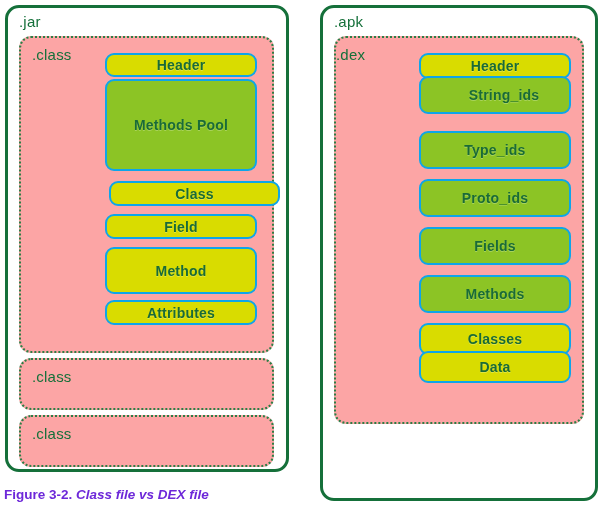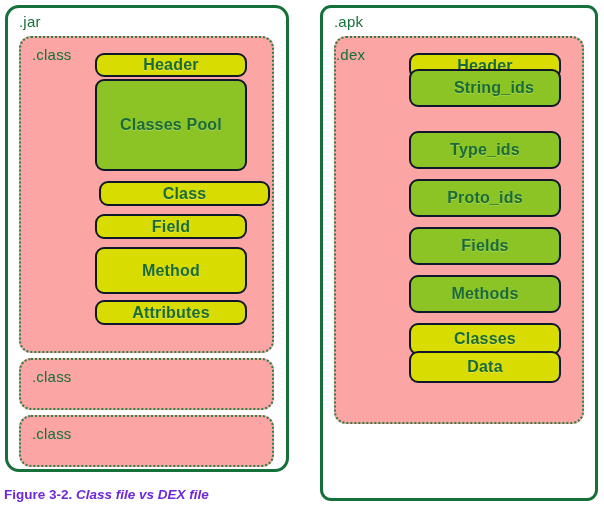--- a/index.html
+++ b/index.html
@@ -17,21 +17,21 @@
 
   
   .panel {
     position: absolute;
     border: 3px solid #15703a;
     border-radius: 14px;
     background: #ffffff;
     box-sizing: border-box;
   }
   #jar-panel  { left: 5px;   top: 5px;  width: 284px; height: 467px; }
-  #apk-panel  { left: 320px; top: 5px;  width: 278px; height: 496px; border-radius: 11px; }
+  #apk-panel  { left: 320px; top: 5px;  width: 278px; height: 496px; }
 
   
   .dotted-box {
     position: absolute;
     border: 2px dotted #2d7d46;
     border-radius: 12px;
     background: #fca5a5;
     box-sizing: border-box;
   }
 
@@ -42,30 +42,31 @@
     font-size: 15px;
     font-weight: 400;
     letter-spacing: 0.2px;
     white-space: nowrap;
   }
 
   
   .chip {
     position: absolute;
     box-sizing: border-box;
-    border: 2px solid #0f172a;
+    border: 2px solid #0ea5e9;
     border-radius: 9px;
     display: flex;
     align-items: center;
     justify-content: center;
     color: #1a6b37;
-    font-size: 16px;
+    font-size: 14px;
     font-weight: bold;
     letter-spacing: 0.2px;
     text-shadow: 0 1px 0 rgba(255,255,255,0.25);
+    margin-left: 10px;
   }
   .chip.yellow { background: #d9dc00; }
   .chip.green  { background: #8cc425; }
 
   
   #caption {
     position: absolute;
     left: 4px;
     top: 487px;
     font-size: 13.5px;
@@ -79,21 +80,21 @@
 <body>
 
 <div class="panel" id="jar-panel">
   <span class="box-label" style="left:11px; top:5px;">.jar</span>
 
   <div class="dotted-box" id="class-box-0" style="left:11px; top:28px; width:255px; height:317px;">
     <span class="box-label" style="left:11px; top:8px;">.class</span>
 
     <div class="chip yellow" style="left:74px; top:15px; width:152px; height:24px;">Header</div>
 
-    <div class="chip green" style="left:74px; top:41px; width:152px; height:92px;">Classes Pool</div>
+    <div class="chip green" style="left:74px; top:41px; width:152px; height:92px;">Methods Pool</div>
 
     <div class="chip yellow" style="left:78px; top:143px; width:171px; height:25px;">Class</div>
 
     <div class="chip yellow" style="left:74px; top:176px; width:152px; height:25px;">Field</div>
 
     <div class="chip yellow" style="left:74px; top:209px; width:152px; height:47px;">Method</div>
 
     <div class="chip yellow" style="left:74px; top:262px; width:152px; height:25px;">Attributes</div>
   </div>
 
@@ -107,21 +108,21 @@
 </div>
 
 <div class="panel" id="apk-panel">
   <span class="box-label" style="left:11px; top:5px;">.apk</span>
 
   <div class="dotted-box" id="dex-box" style="left:11px; top:28px; width:250px; height:388px;">
     <span class="box-label" style="left:0; top:8px;">.dex</span>
 
     <div class="chip yellow" style="left:73px; top:15px; width:152px; height:26px;">Header</div>
 
-    <div class="chip green" style="left:73px; top:31px; width:152px; height:38px;padding-left:18px;">String_ids</div>
+    <div class="chip green" style="left:73px; top:38px; width:152px; height:38px;padding-left:18px;">String_ids</div>
 
     <div class="chip green" style="left:73px; top:93px; width:152px; height:38px;">Type_ids</div>
 
     <div class="chip green" style="left:73px; top:189px; width:152px; height:38px;">Fields</div>
 
     <div class="chip green" style="left:73px; top:141px; width:152px; height:38px;">Proto_ids</div>
 
     <div class="chip green" style="left:73px; top:237px; width:152px; height:38px;">Methods</div>
 
     <div class="chip yellow" style="left:73px; top:285px; width:152px; height:32px;">Classes</div>

